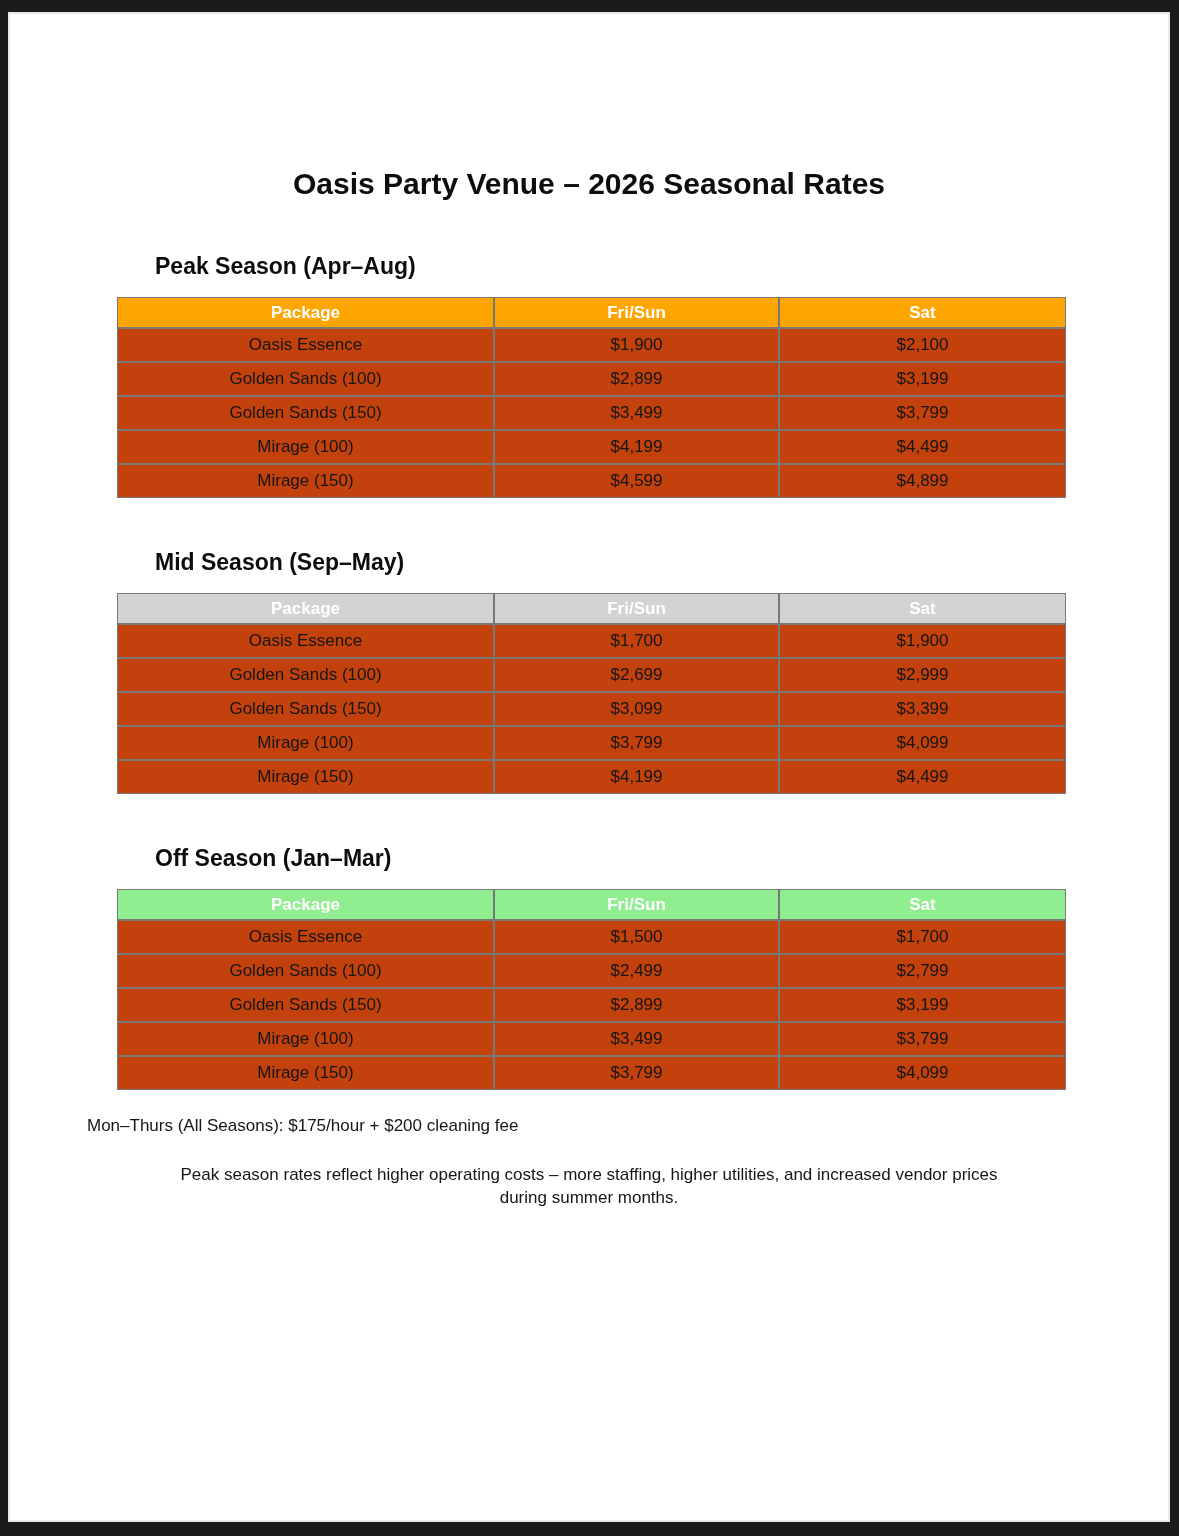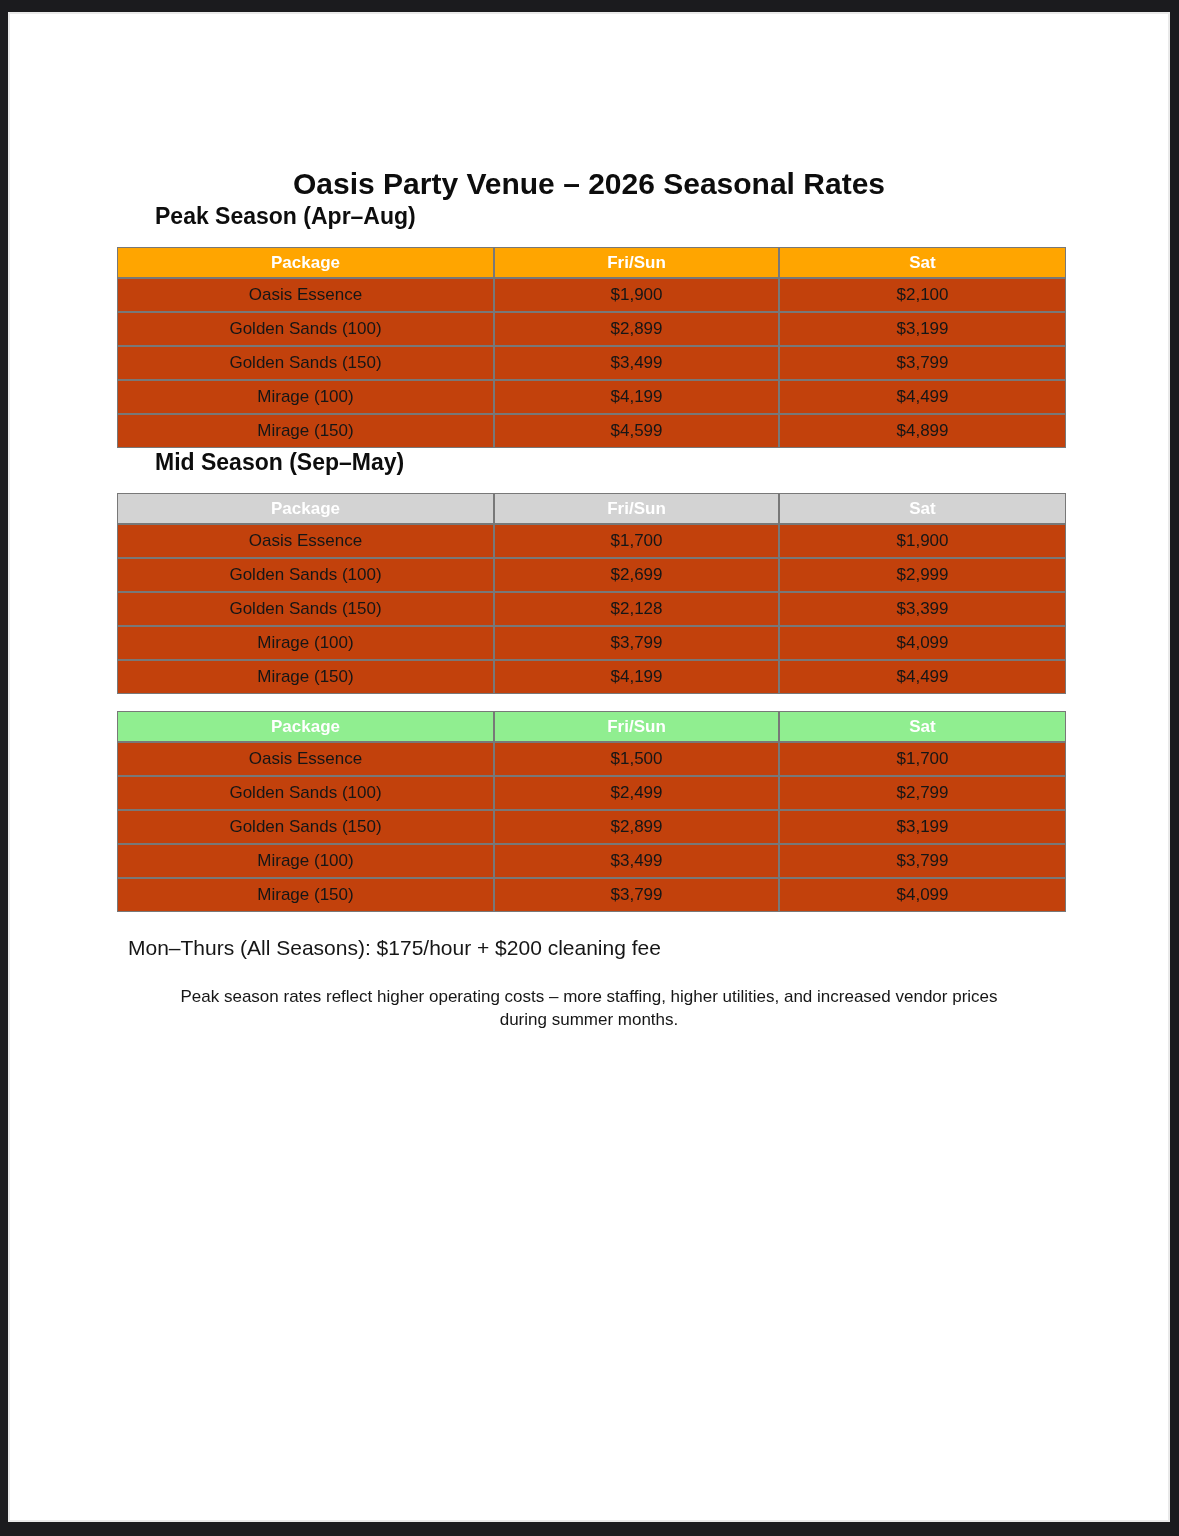--- a/index.html
+++ b/index.html
@@ -31,21 +31,21 @@
     line-height: 36px;
     color: #0d0d0d;
   }
   .doc-subtitle {
     margin: 13px 145px 0 145px;
     font-size: 17px;
     line-height: 22px;
     color: #161616;
   }
 
-  .season { }
+  .season { margin-top: 50px; }
   .season-heading {
     margin: 0 145px 0 145px;
     font-size: 23px;
     font-weight: 700;
     line-height: 28px;
     color: #0d0d0d;
   }
   .rates-table {
     margin: 17px 0 0 107px;
     width: 949px;
@@ -68,22 +68,22 @@
     color: #ffffff;
     font-weight: 700;
   }
   .rates-table td {
     height: 34px;
     background: #c2410c;
     color: #161616;
   }
 
   .footnotes {
-    margin: 24px 145px 0 118px;
-    font-size: 21px;
+    margin: 24px 145px 0 77px;
+    font-size: 17px;
     line-height: 23px;
     color: #161616;
   }
   .explanation {
     margin: 26px 145px 0 145px;
     max-width: 868px;
     font-size: 17px;
     line-height: 23px;
     color: #161616;
     text-align: center;
@@ -165,38 +165,39 @@
                 <td>$1,700</td>
                 <td>$1,900</td>
               </tr>
               <tr>
                 <td>Golden Sands (100)</td>
                 <td>$2,699</td>
                 <td>$2,999</td>
               </tr>
               <tr>
                 <td>Golden Sands (150)</td>
-                <td>$2,128</td>
+                <td>$3,099</td>
                 <td>$3,399</td>
               </tr>
               <tr>
                 <td>Mirage (100)</td>
                 <td>$3,799</td>
                 <td>$4,099</td>
               </tr>
               <tr>
                 <td>Mirage (150)</td>
                 <td>$4,199</td>
                 <td>$4,499</td>
               </tr>
             </tbody>
     </table>
   </section>
 
   <section class="season">
+    <h2 class="season-heading">Off Season (Jan–Mar)</h2>
     <table class="rates-table">
       <colgroup>
         <col class="c-package">
         <col class="c-frisun">
         <col class="c-sat">
       </colgroup>
       <thead>
         <tr>
                 <th style="background: rgb(144, 238, 144);">Package</th>
                 <th style="background: rgb(144, 238, 144);">Fri/Sun</th>

